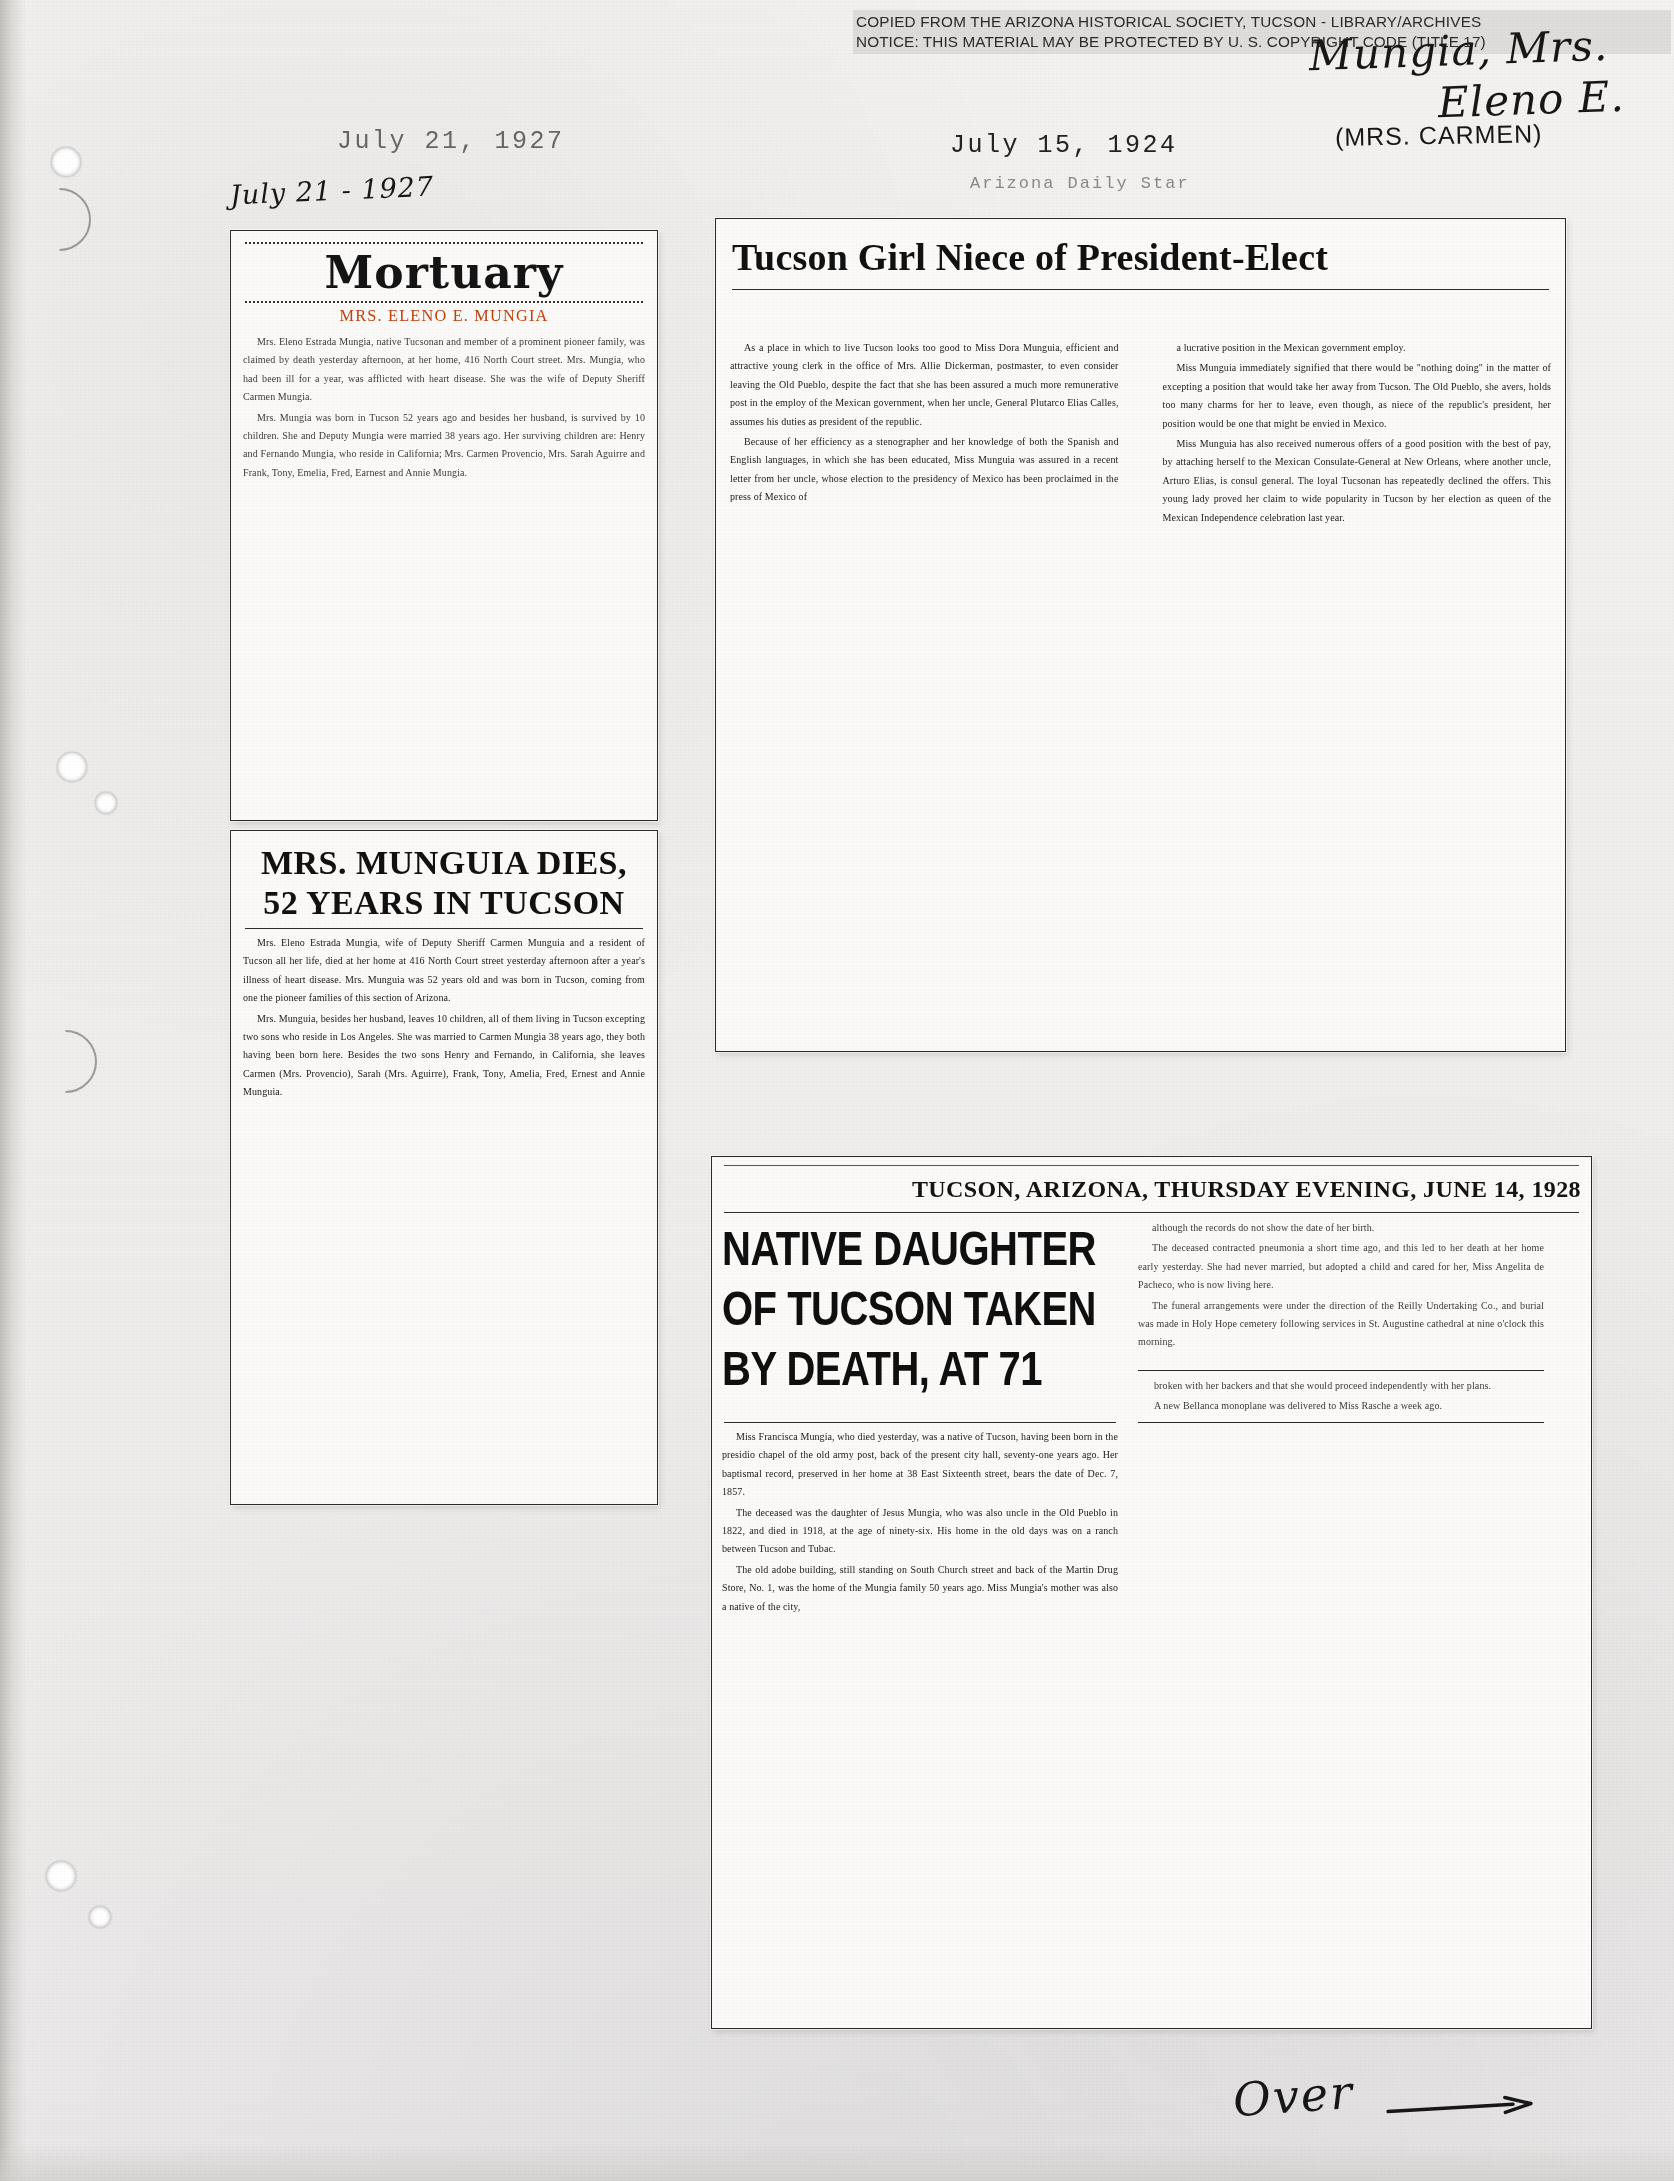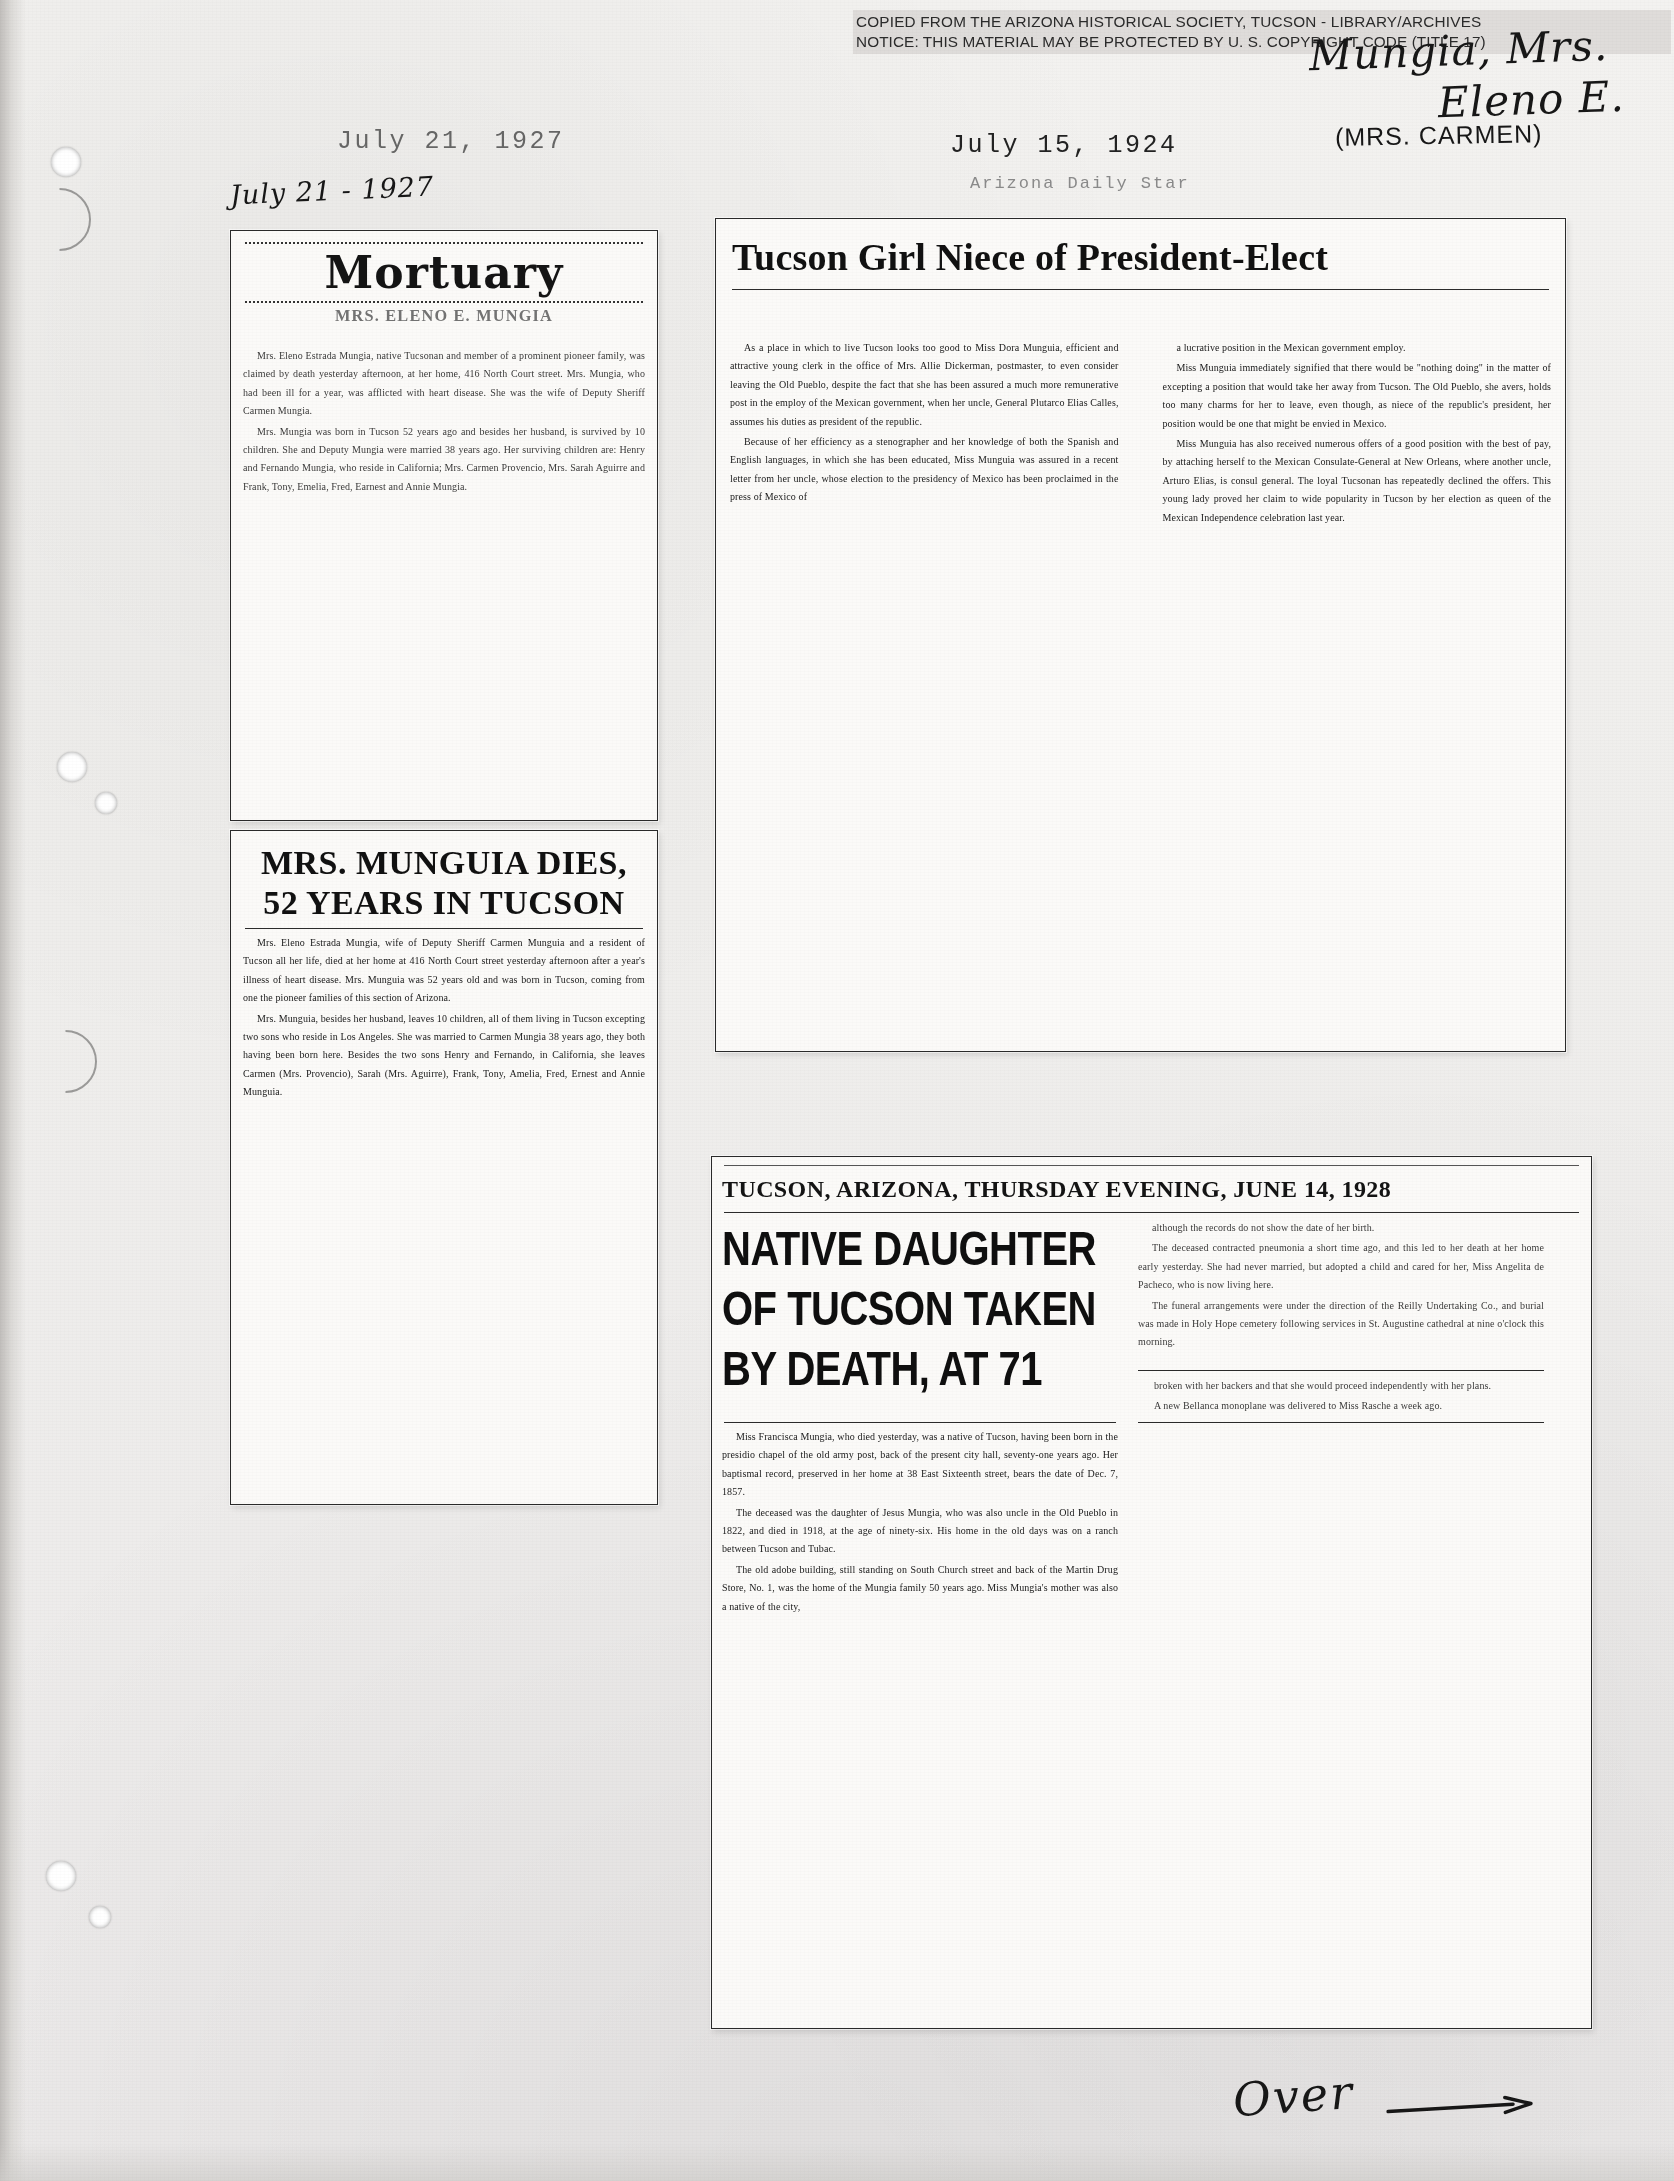--- a/index.html
+++ b/index.html
@@ -171,25 +171,25 @@
   .rule-dotted {
     border-top: 2px dotted #333;
     margin: 3px 2px;
   }
   .rule-solid { border-top: 1.6px solid #2b2b2b; margin: 5px 2px; }
   .rule-thin { border-top: 1px solid #555; margin: 4px 2px; }
 
   #mortuary-sub {
     text-align: center;
     font-family: "Liberation Serif", serif;
-    font-weight: bold;
+    font-weight: normal;
     font-size: 16.3px;
     letter-spacing: 1.2px;
-    margin: 3px 0 21px 0;
-    color: #737373;
+    margin: 3px 0 7px 0;
+    color: #c2410c;
   }
 
   
   #dies-head {
     font-family: "Liberation Serif", serif;
     font-weight: bold;
     font-size: 34px;
     line-height: 40px;
     text-align: center;
     letter-spacing: 0.5px;
@@ -220,21 +220,21 @@
     transform-origin: left top;
     color: #0f0f0f;
   }
   #native-head div { white-space: nowrap; }
 
   #june-banner {
     font-family: "Liberation Serif", serif;
     font-weight: bold;
     font-size: 24px;
     letter-spacing: 0.4px;
-    text-align: left;
+    text-align: right;
     color: #141414;
     padding: 6px 0 4px 0;
   }
 
   .two-col {
     display: flex;
     gap: 14px;
   }
   .two-col .col { flex: 1 1 0; }
 

